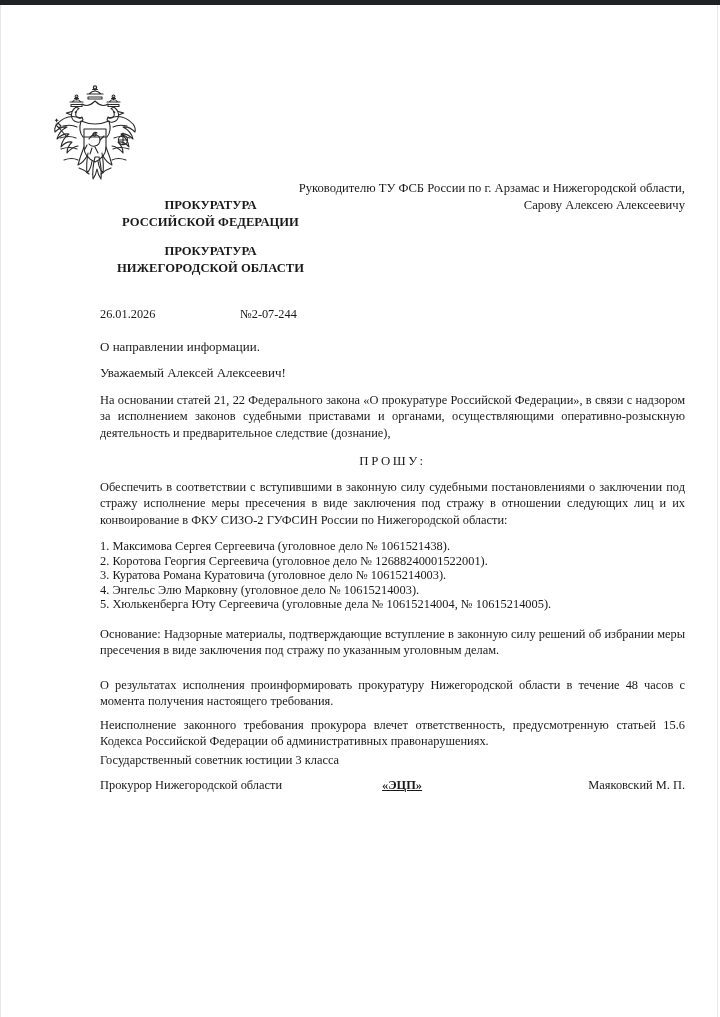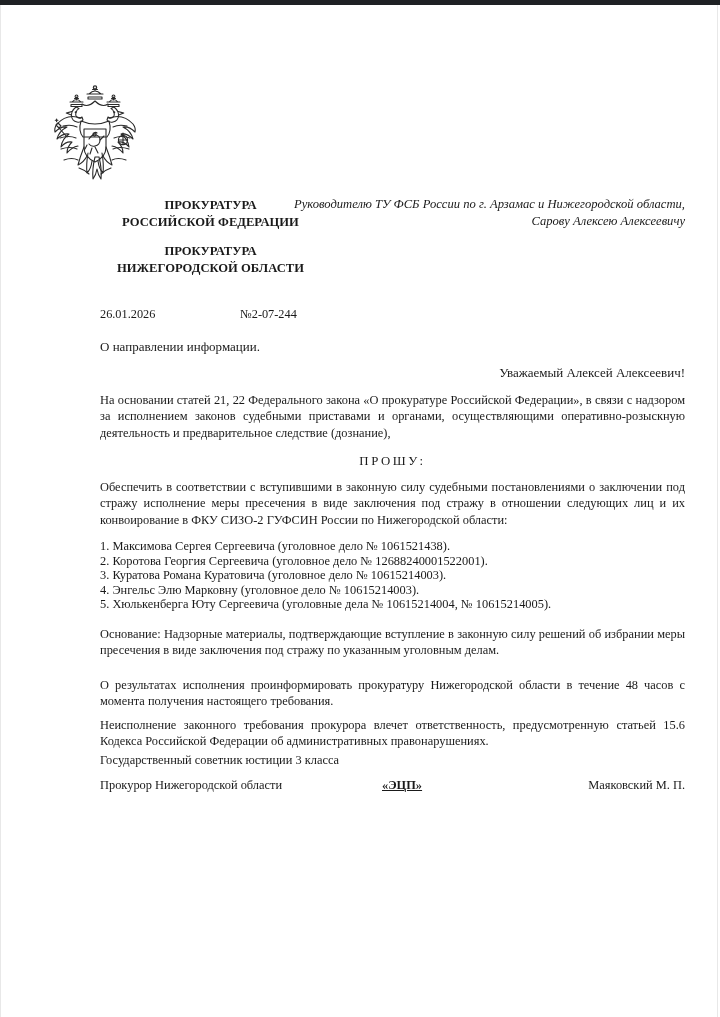--- a/index.html
+++ b/index.html
@@ -53,26 +53,25 @@
   .header-row {
     position: absolute;
     left: 0;
     top: 175px;
     width: 585px;
     height: 46px;
   }
   .addressee {
     position: absolute;
     right: 0;
-    top: 16px;
+    top: 0;
     width: 420px;
     text-align: right;
     font-size: 12.6px;
     line-height: 17px;
-    font-style: italic;
   }
   .org-left {
     position: absolute;
     left: 3px;
     top: 17px;
     width: 215px;
     text-align: center;
     font-size: 12.6px;
     line-height: 17px;
   }
@@ -112,21 +111,21 @@
     line-height: 17px;
     text-align: center;
   }
 
   
   .salutation {
     position: absolute;
     left: 0;
     top: 359px;
     width: 585px;
-    text-align: right;
+    text-align: left;
     font-size: 13px;
     line-height: 17px;
   }
 
   
   .para {
     position: absolute;
     left: 0;
     width: 585px;
     font-size: 12.4px;

